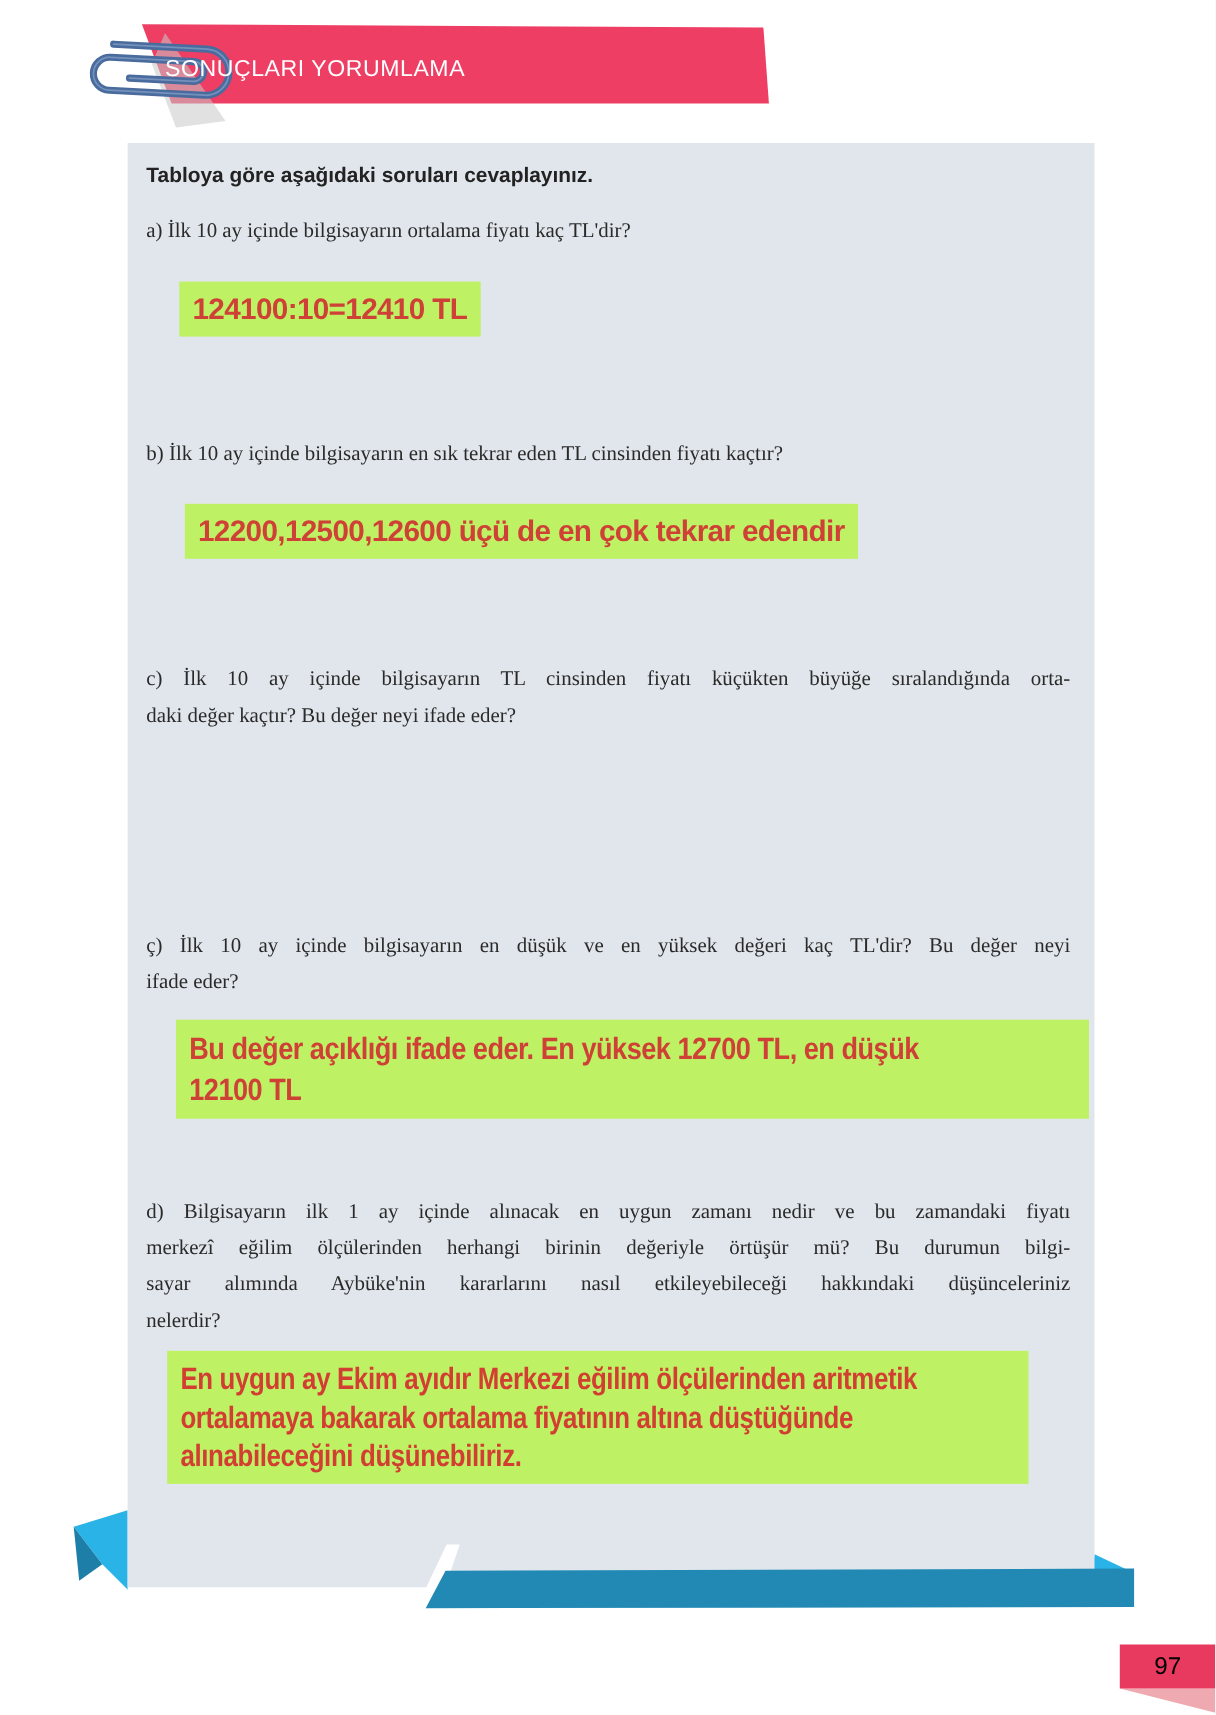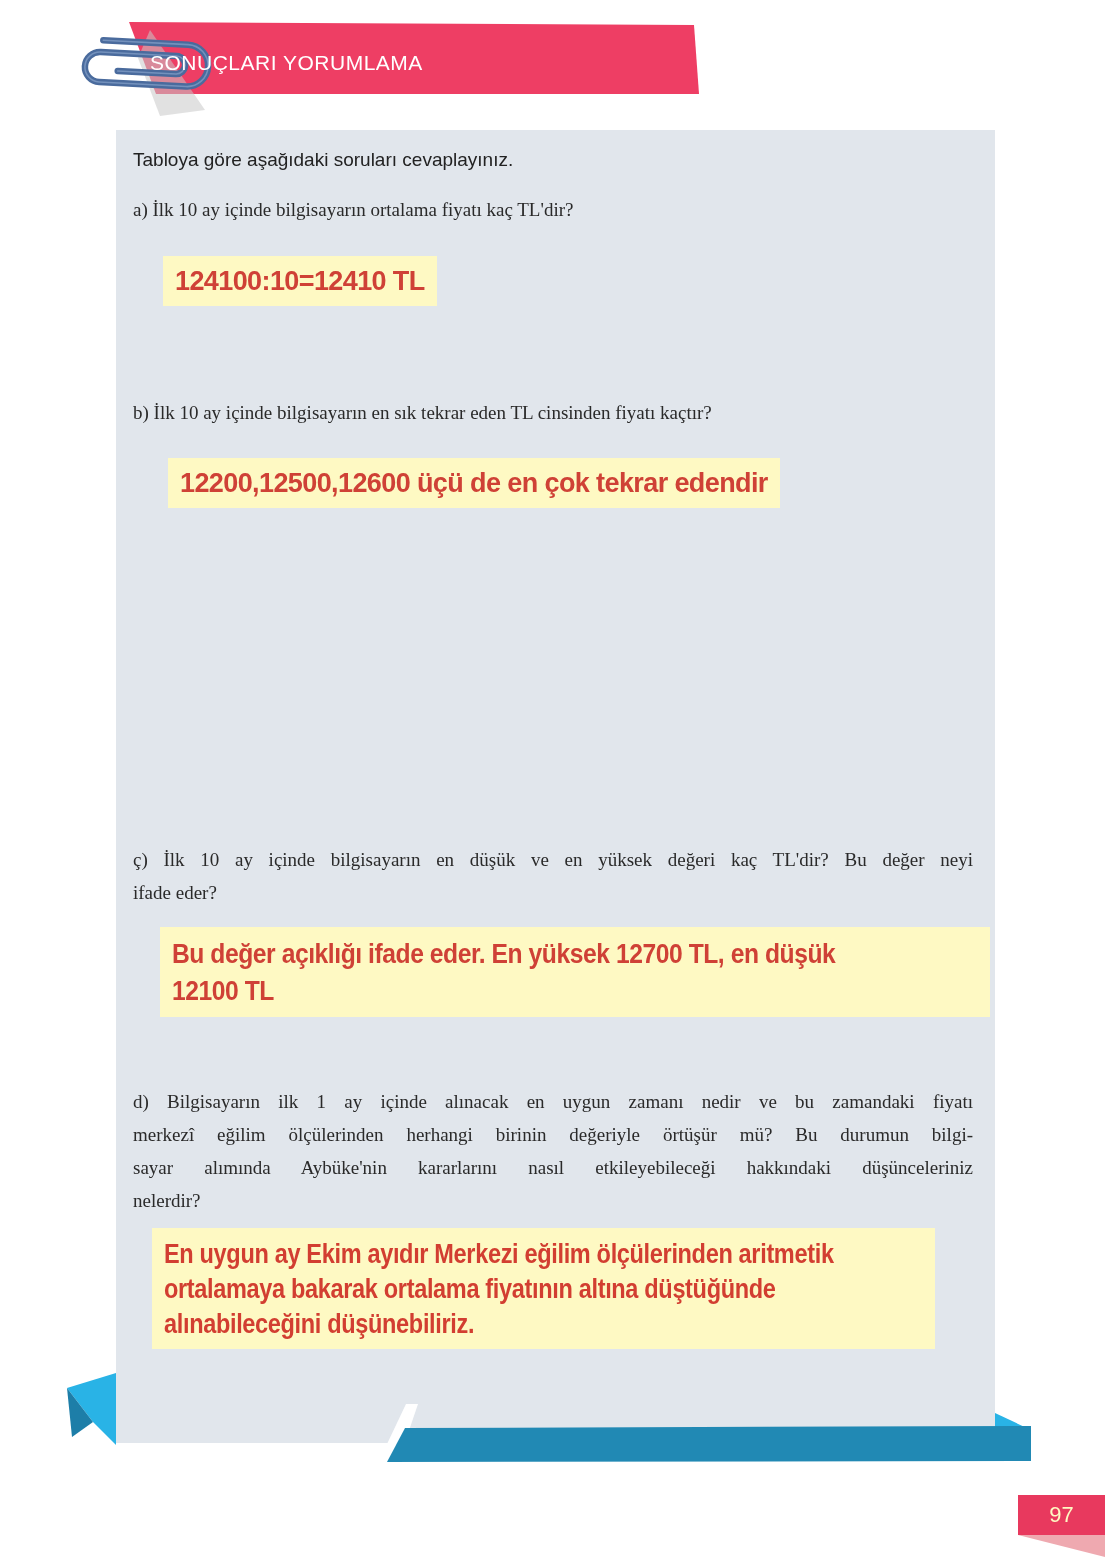--- a/index.html
+++ b/index.html
@@ -9,35 +9,35 @@
   #deco-under{z-index:0;}
   #deco-over{z-index:5;}
 
   .banner-title{position:absolute;left:150px;top:50px;width:550px;height:26px;z-index:2;
     color:#ffffff;font-size:21px;letter-spacing:0.5px;text-align:left;line-height:26px;}
 
   .panel{position:absolute;left:116px;top:130px;width:879px;height:1313px;
     background:#e1e6ec;z-index:1;}
 
   .instruction{position:absolute;left:17px;top:13px;width:840px;
-    font-weight:normal;font-size:19px;color:#222;line-height:33px;}
+    font-weight:bold;font-size:19px;color:#222;line-height:33px;}
 
   .q{position:absolute;left:17px;width:840px;color:#2a2a2a;font-size:19px;line-height:33px;font-family:Liberation Serif, serif;}
   .qline{width:840px;}
   .cont{text-align:justify;text-align-last:justify;}
 
-  .ansbox{position:absolute;background:#fef9c3;padding:8px 12px;}
+  .ansbox{position:absolute;background:#bef264;padding:8px 12px;}
   .anstext{color:#cf4136;font-weight:bold;font-size:27px;line-height:34px;
     letter-spacing:-0.6px;white-space:nowrap;}
   .narrow{transform-origin:0 50%;}
   #ans-c4 .anstext{font-size:28px;line-height:37px;letter-spacing:-0.5px;transform:scaleX(0.88);}
   #ans-d .anstext{font-size:28px;line-height:35px;letter-spacing:-0.4px;color:#d23e31;transform:scaleX(0.84);}
 
   .page-badge{position:absolute;left:1018px;top:1495px;width:87px;height:40px;
-    background:#e8395e;z-index:6;color:#fef9c3;font-size:22px;display:flex;
+    background:#e8395e;z-index:6;color:#000000;font-size:22px;display:flex;
     align-items:center;justify-content:center;}
 </style>
 </head>
 <body>
 
 <div class="page">
 
   <svg id="deco-under" class="deco" width="1105" height="1559" viewBox="0 0 1105 1559">
 
     <polygon points="129,22 694,25 699,94 156,94" fill="#ee3e64"></polygon>
@@ -70,20 +70,24 @@
       <div class="anstext">124100:10=12410 TL</div>
     </div>
 
     <div class="q" style="top:266px">
       <div class="qline">b) İlk 10 ay içinde bilgisayarın en sık tekrar eden TL cinsinden fiyatı kaçtır?</div>
     </div>
     <div class="ansbox" id="ans-b" style="left:52px;top:328px">
       <div class="anstext">12200,12500,12600 üçü de en çok tekrar edendir</div>
     </div>
 
+    <div class="q" style="top:471px">
+      <div class="qline cont">c) İlk 10 ay içinde bilgisayarın TL cinsinden fiyatı küçükten büyüğe sıralandığında orta-</div>
+      <div class="qline">daki değer kaçtır? Bu değer neyi ifade eder?</div>
+    </div>
 
     <div class="q" style="top:713px">
       <div class="qline cont">ç) İlk 10 ay içinde bilgisayarın en düşük ve en yüksek değeri kaç TL'dir? Bu değer neyi</div>
       <div class="qline">ifade eder?</div>
     </div>
     <div class="ansbox" id="ans-c4" style="left:44px;top:797px;width:806px">
       <div class="anstext narrow">Bu değer açıklığı ifade eder. En yüksek 12700 TL, en düşük</div>
       <div class="anstext narrow">12100 TL</div>
     </div>
 

